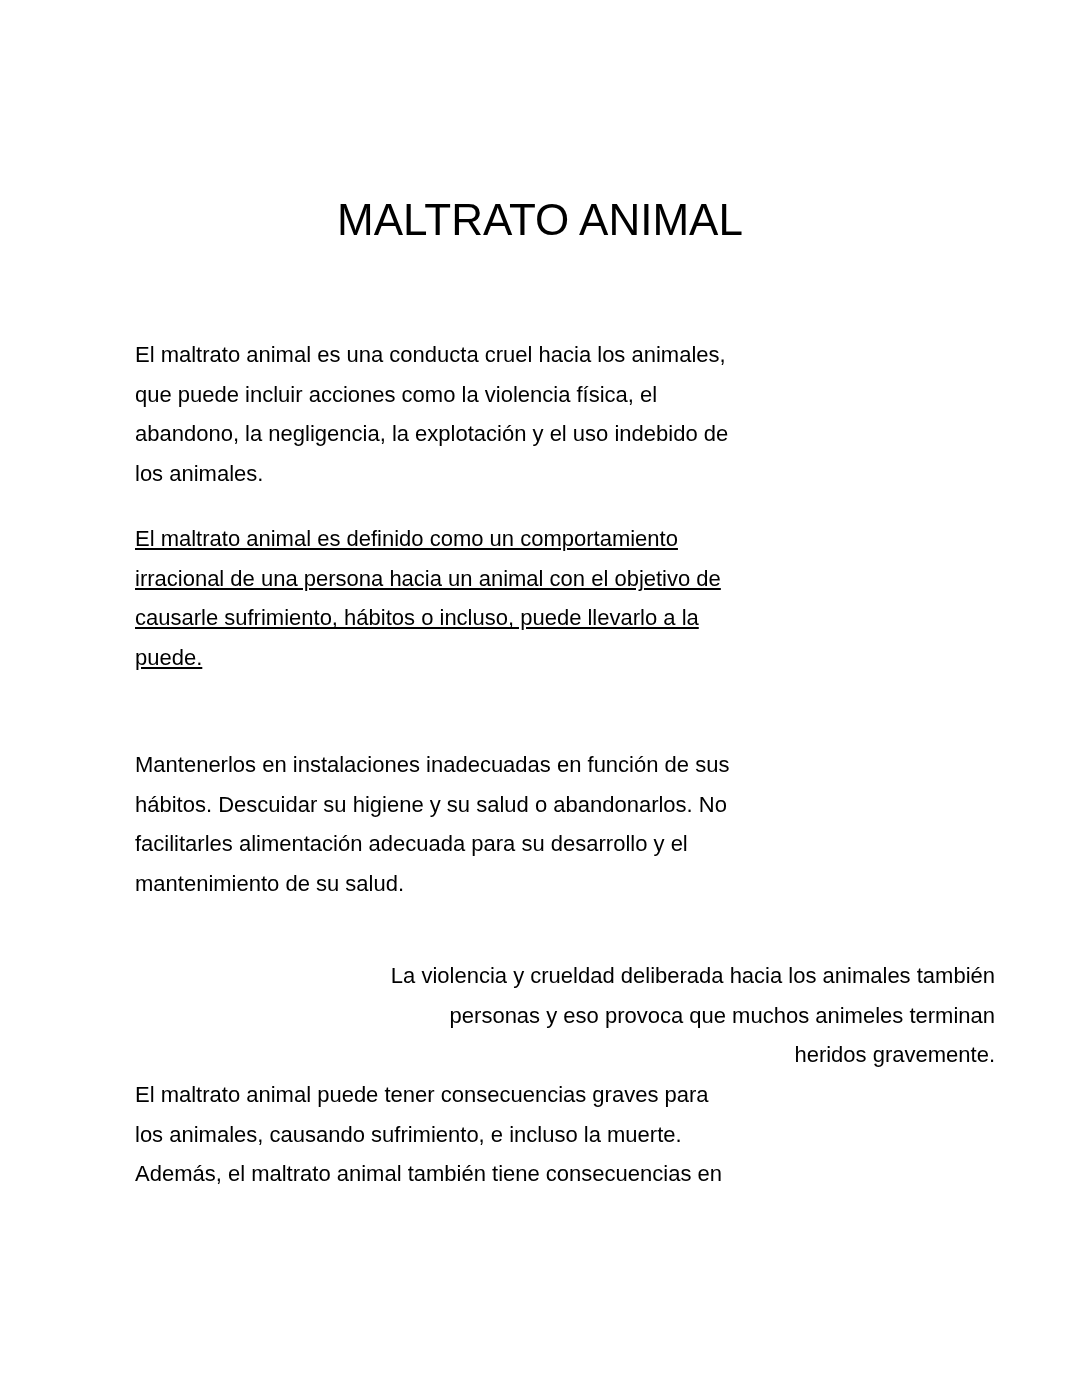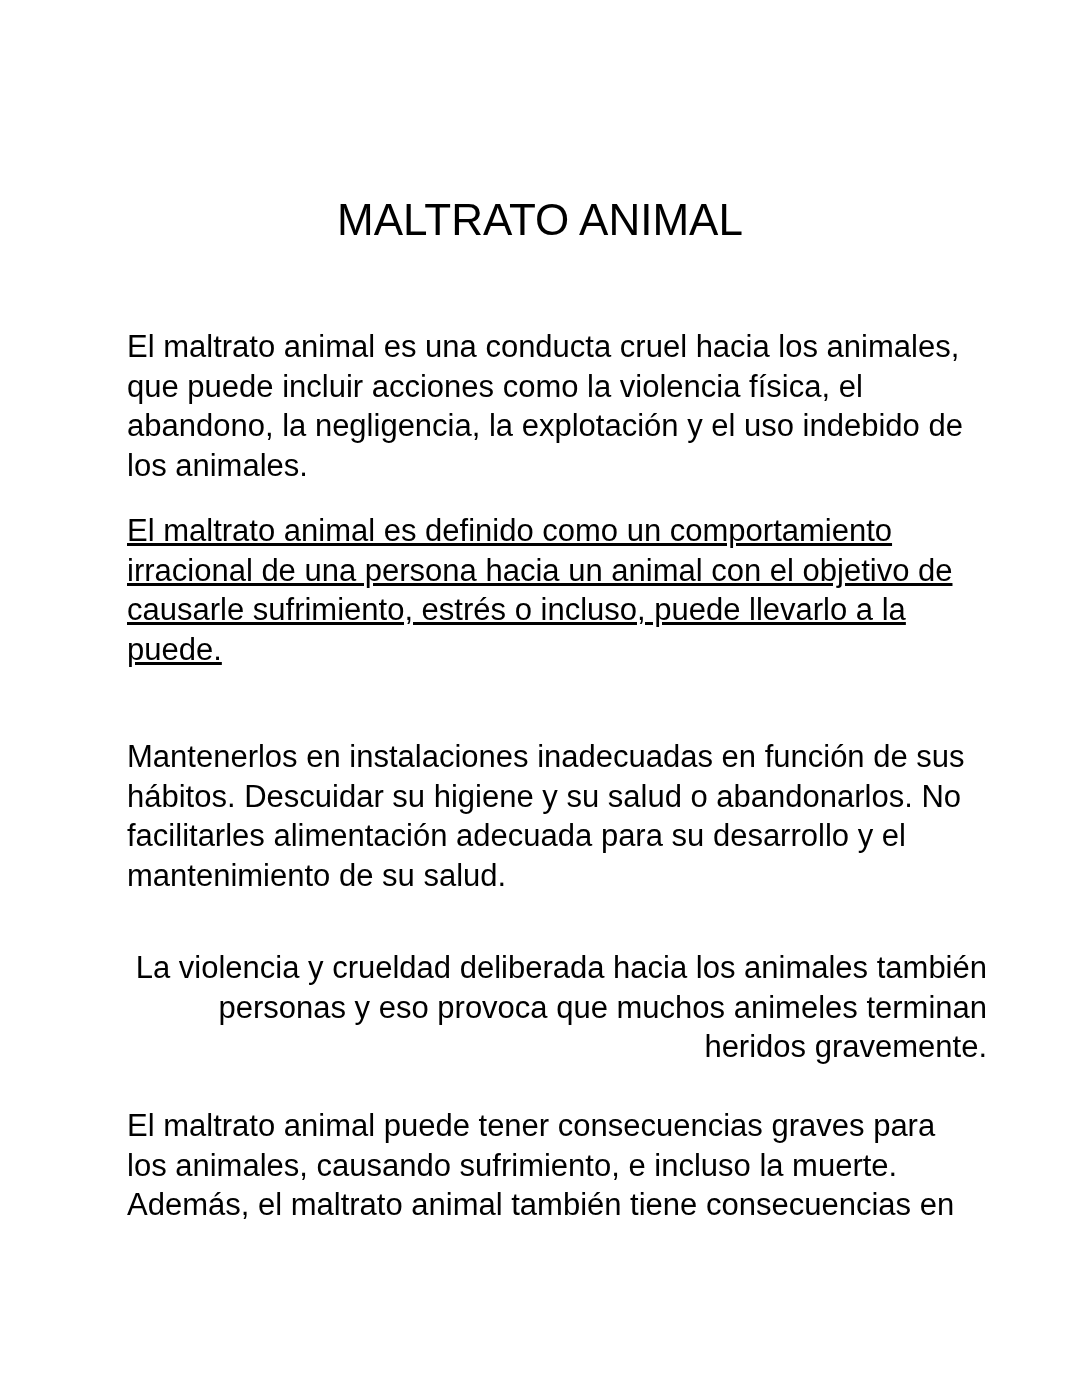--- a/index.html
+++ b/index.html
@@ -32,52 +32,52 @@
       font-size: 44px;
       line-height: 56px;
       font-weight: normal;
       margin: 0;
       letter-spacing: 0px;
     }
     .para {
       position: absolute;
       left: 127px;
       width: 860px;
-      margin: 0;
-      font-size: 31px;
+      margin: 8px;
+      font-size: 22px;
       line-height: 39.7px;
     }
     .line {
       display: block;
       white-space: nowrap;
     }
     #p1 { top: 327px; }
     #p2 { top: 511px; text-decoration: underline; }
     #p3 { top: 737px; }
     #p4 { top: 948px; text-align: right; }
-    #p5 { top: 1106px; }
+    #p5 { top: 1067px; }
   </style>
 </head>
 <body>
 
 <div class="page">
 
   <h1 class="title">MALTRATO ANIMAL</h1>
 
   <p class="para" id="p1">
     <span class="line">El maltrato animal es una conducta cruel hacia los animales,</span>
     <span class="line">que puede incluir acciones como la violencia física, el</span>
     <span class="line">abandono, la negligencia, la explotación y el uso indebido de</span>
     <span class="line">los animales.</span>
   </p>
 
   <p class="para" id="p2">
     <span class="line">El maltrato animal es definido como un comportamiento</span>
     <span class="line">irracional de una persona hacia un animal con el objetivo de</span>
-    <span class="line">causarle sufrimiento, estrés o incluso, puede llevarlo a la</span>
+    <span class="line">causarle sufrimiento, hábitos o incluso, puede llevarlo a la</span>
     <span class="line">puede.</span>
   </p>
 
   <p class="para" id="p3">
     <span class="line">Mantenerlos en instalaciones inadecuadas en función de sus</span>
     <span class="line">hábitos. Descuidar su higiene y su salud o abandonarlos. No</span>
     <span class="line">facilitarles alimentación adecuada para su desarrollo y el</span>
     <span class="line">mantenimiento de su salud.</span>
   </p>
 

